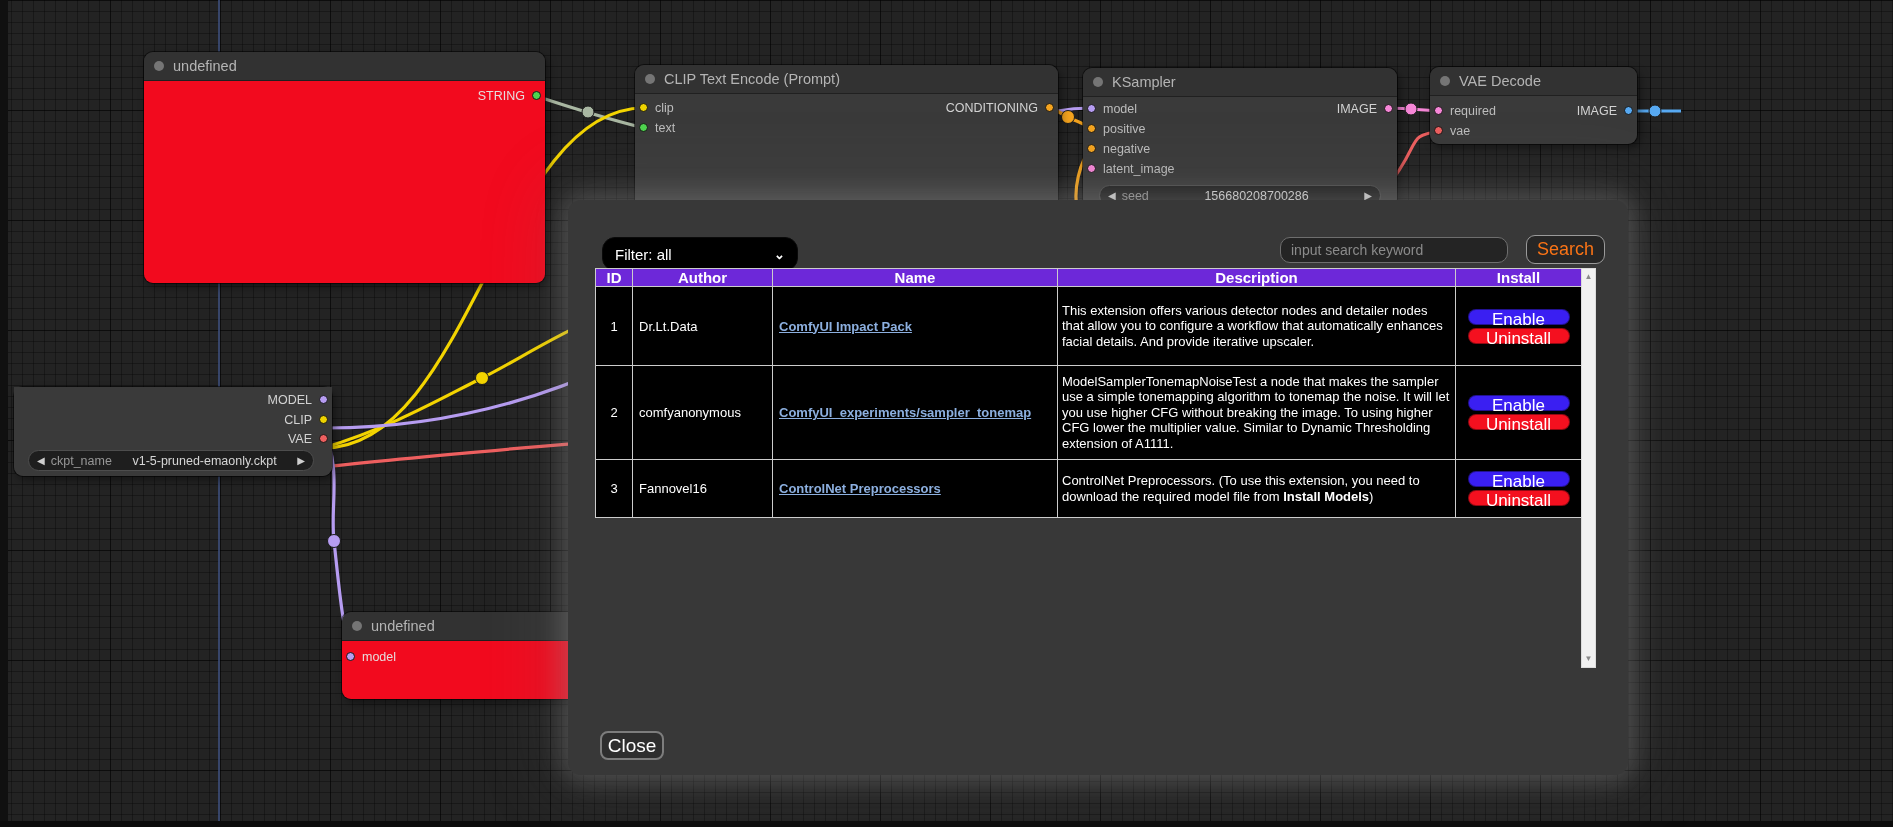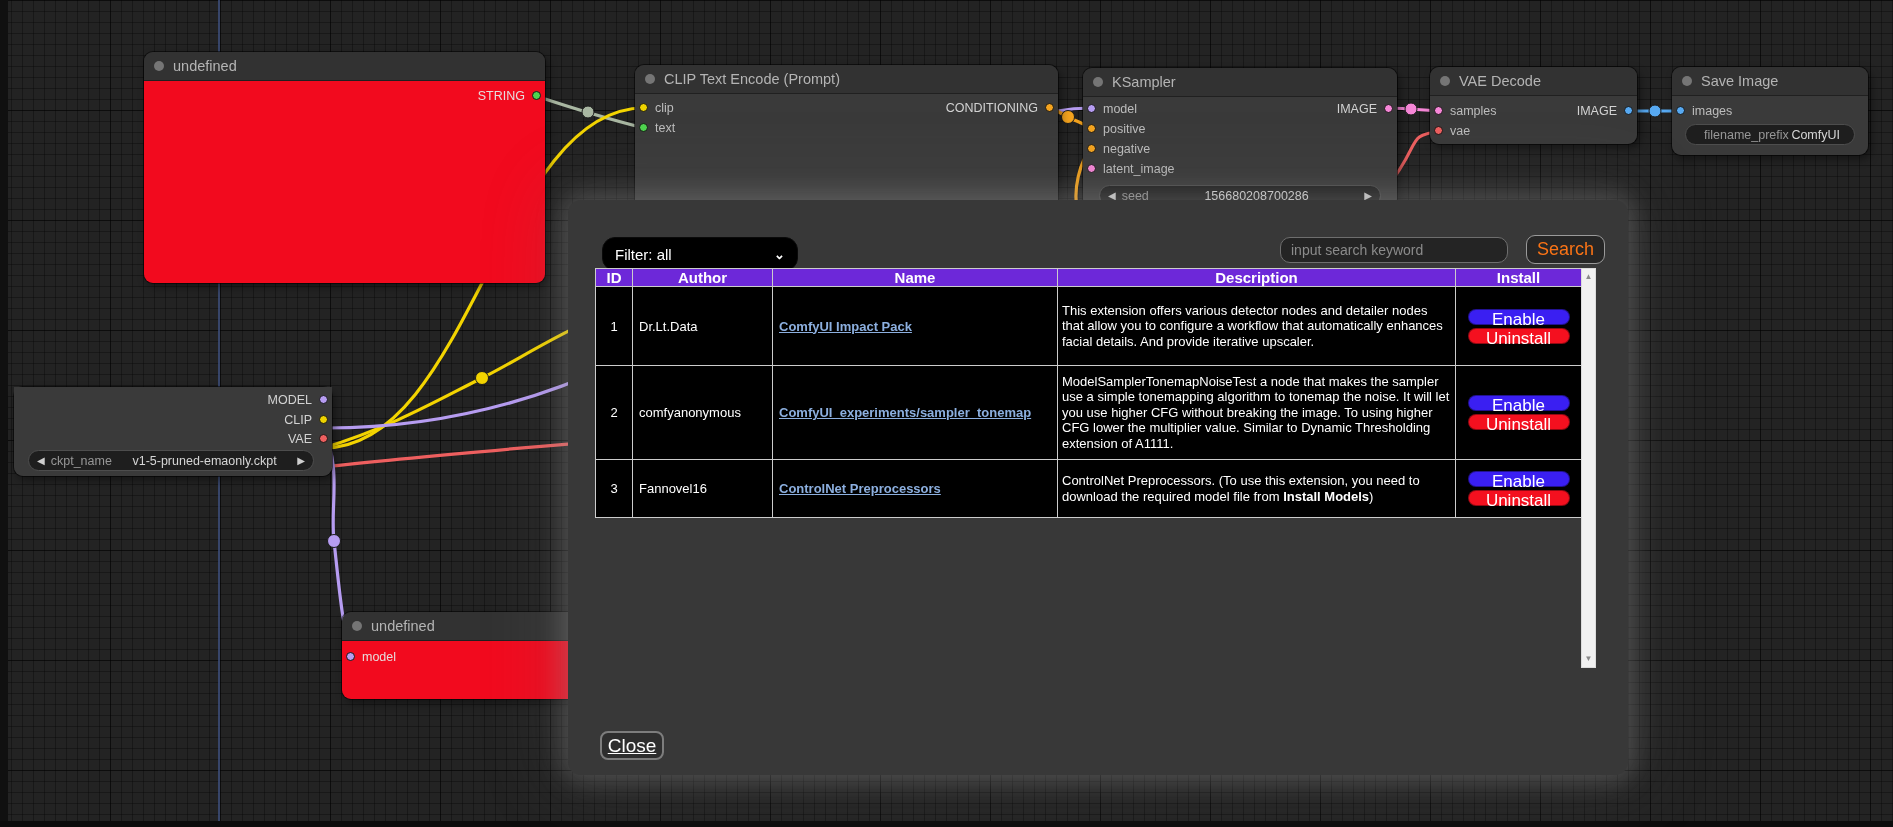--- a/index.html
+++ b/index.html
@@ -81,21 +81,21 @@
   .btn-uninstall { background:#f4101f; }
 
   #fake-scrollbar { position:absolute; left:1013px; top:68px; width:15px; height:400px;
     background:#f1f1f1; border:1px solid #dcdcdc; }
   #fake-scrollbar .sb-arrow { position:absolute; left:0; width:100%; text-align:center;
     color:#8a8a8a; font-size:8px; line-height:8px; }
   #fake-scrollbar .sb-up { top:4px; } #fake-scrollbar .sb-down { bottom:4px; }
 
   #close-btn { position:absolute; left:32px; top:531px; width:64px; height:29px;
     background:#2e2e2e; color:#fff; border:2px solid #7d7d7d; border-radius:8px;
-    font-size:19px; font-family:"Liberation Sans",sans-serif; cursor:pointer;text-decoration:underline; }
+    font-size:19px; font-family:"Liberation Sans",sans-serif; cursor:pointer; }
 </style>
 </head>
 <body>
 
 <div id="stage">
   <div class="edge-strip-left"></div>
   <div class="axis-line"></div>
 
   <svg class="wires" width="1893" height="827">
     <path d="M536,96 C 560,104 612,120 644,128" stroke="#a9b7a2"></path>
@@ -187,49 +187,33 @@
   </div>
 
   <div class="node" style="left:1430px; top:67px; width:207px;">
     <div class="node-title">
       <span class="title-dot"></span>
       <span>VAE Decode</span>
     </div>
     <div class="node-body" style="height:48px;">
       <div class="port in" style="top:6px;">
         <span class="dot" style="background:#f787d8;"></span>
-        <span>samples</span>
+        <span>required</span>
       </div>
       <div class="port in" style="top:26px;">
         <span class="dot" style="background:#ee5f5f;"></span>
         <span>vae</span>
       </div>
       <div class="port out" style="top:6px;">
         <span class="dot" style="background:#57a9f2;"></span>
         <span>IMAGE</span>
       </div>
     </div>
   </div>
 
-  <div class="node" style="left:1672px; top:67px; width:196px;">
-    <div class="node-title">
-      <span class="title-dot"></span>
-      <span>Save Image</span>
-    </div>
-    <div class="node-body" style="height:59px;">
-      <div class="port in" style="top:6px;">
-        <span class="dot" style="background:#57a9f2;"></span>
-        <span>images</span>
-      </div>
-      <div class="widget" style="left:13px; top:28px; width:170px;">
-        <span class="w-label" style="margin:0; padding-left:10px;">filename_prefix</span>
-        <span class="w-value right">ComfyUI</span>
-      </div>
-    </div>
-  </div>
 
   <div class="node" style="left:14px; top:387px; width:318px;">
     <div class="node-body" style="height:89px;">
       <div class="port out" style="top:4px;">
         <span class="dot" style="background:#b69cf1;"></span>
         <span>MODEL</span>
       </div>
       <div class="port out" style="top:24px;">
         <span class="dot" style="background:#eed300;"></span>
         <span>CLIP</span>

